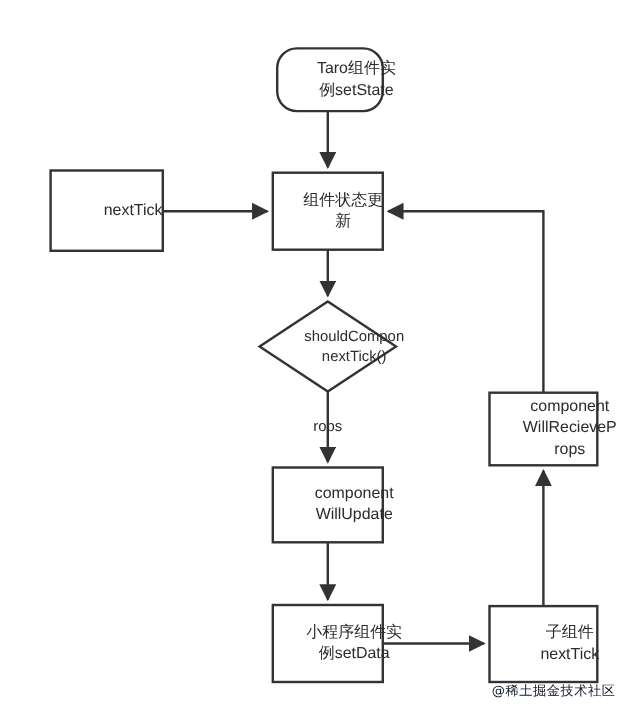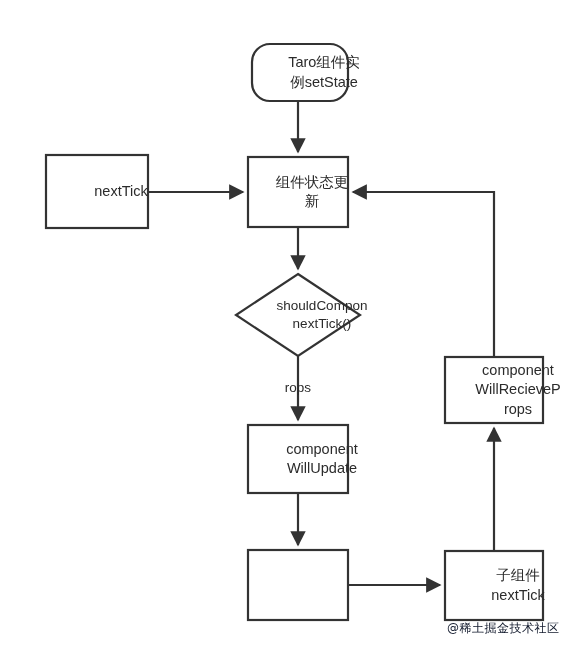--- a/index.html
+++ b/index.html
@@ -105,20 +105,22 @@
   <div class="node-label" style="left:46px; top:155px; width:102px; height:73px;">nextTick</div>
 
   <div class="node-label" style="left:248px; top:157px; width:80px; height:70px;">组件状态更新</div>
 
   <div class="node-label" style="left:232px; top:289px; width:132px; height:52px; font-size:13.5px;">shouldCompon
 nextTick()</div>
 
   <div class="node-label" style="left:248px; top:425px; width:100px; height:68px;">component
 WillUpdate</div>
 
+  <div class="node-label" style="left:248px; top:550px; width:100px; height:70px;">小程序组件实
+例setData</div>
 
   <div class="node-label" style="left:445px; top:551px; width:98px; height:69px;">子组件
 nextTick</div>
 
   <div class="node-label" style="left:445px; top:357px; width:98px; height:66px;">component
 WillRecieveP
 rops</div>
 
   <div class="edge-label" style="left:268px; top:380px; width:60px;">rops</div>
 

